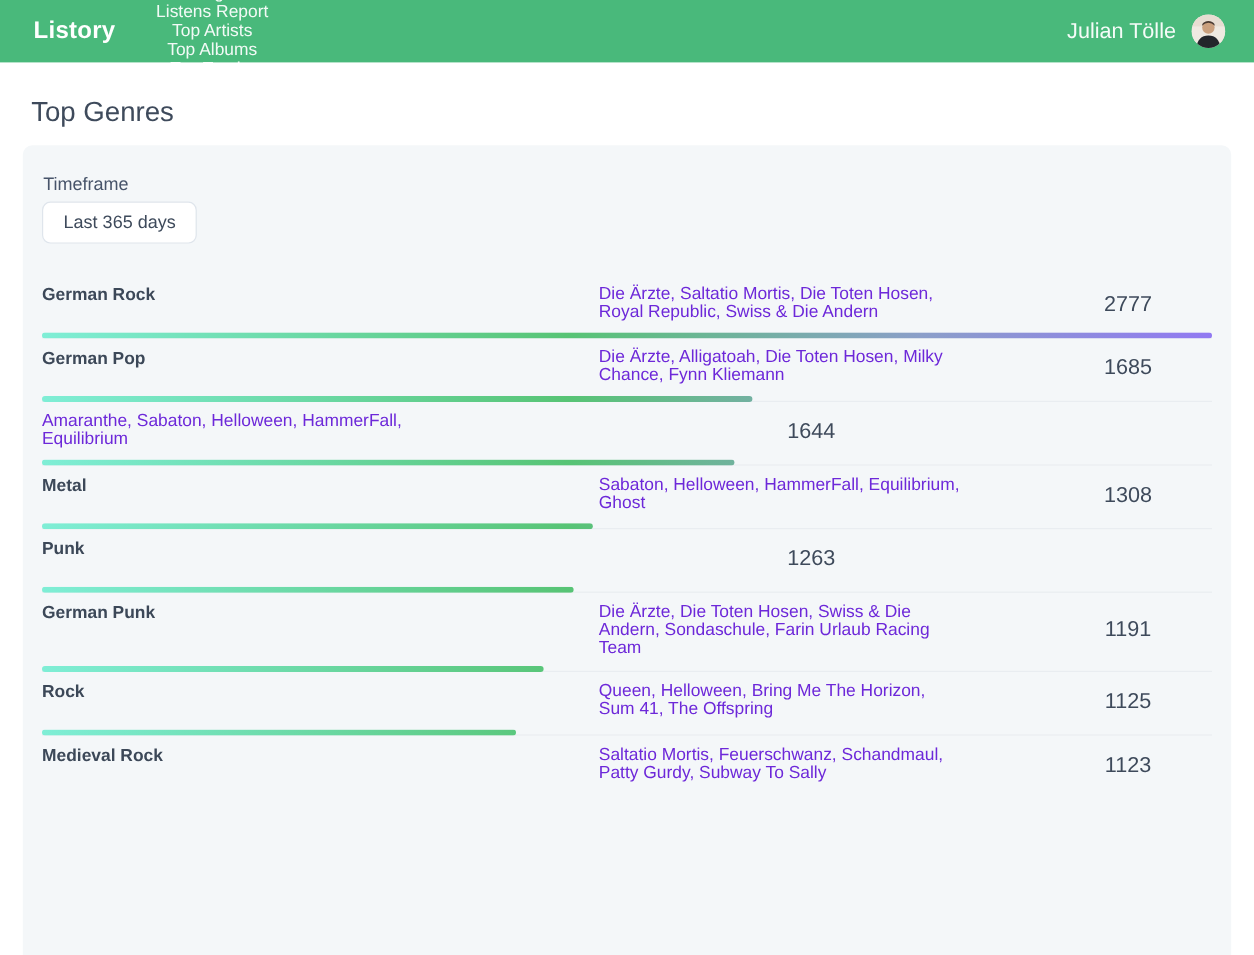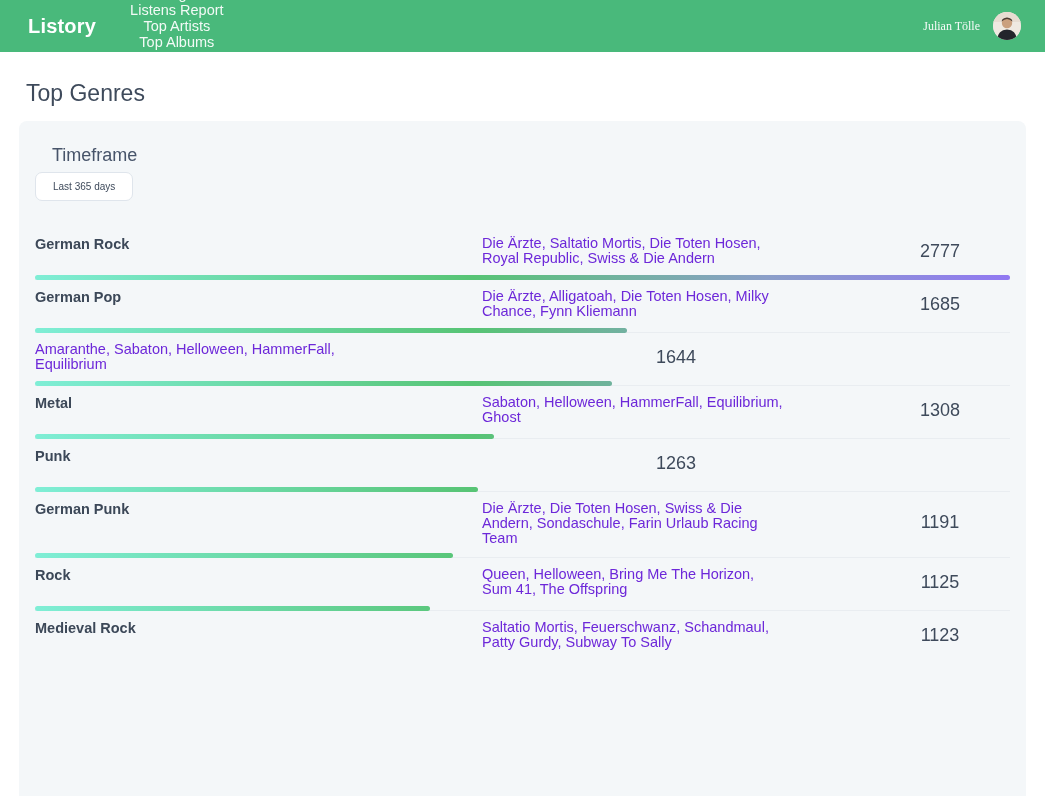--- a/index.html
+++ b/index.html
@@ -32,24 +32,23 @@
     font-size: 14.5px;
     margin-right: 29px;
     cursor: pointer;
     white-space: nowrap;
   }
   .nav-item.active { color: #ffffff; }
   .header-spacer { flex: 1; }
   .user-menu { display: flex; align-items: center; cursor: pointer; }
   .user-name {
     color: rgba(255,255,255,0.95);
-    font-size: 12px;
+    font-size: 18px;
     margin-right: 13px;
     white-space: nowrap;
-    font-family: Liberation Serif, serif;
   }
   .avatar {
     width: 28px; height: 28px;
     border-radius: 50%;
     overflow: hidden;
     background: #e9e2da;
     flex: 0 0 auto;
   }
   .avatar svg { display: block; }
 
@@ -63,46 +62,47 @@
   }
 
   .panel {
     background: #f4f7f9;
     border-radius: 8px;
     padding: 24px 16px 0 16px;
     min-height: 700px;
   }
 
   .timeframe-label {
-    font-size: 18px;
+    font-size: 15px;
     color: #47546a;
-    margin-left: 17px;
+    margin-left: 1px;
     margin-bottom: 6px;
   }
   .timeframe-select {
     display: inline-block;
     background: #ffffff;
     border: 1px solid #dfe5ec;
     border-radius: 7px;
     padding: 8px 17px;
-    font-size: 10px;
+    font-size: 15px;
     color: #3e4a5b;
     font-family: inherit;
     cursor: pointer;
   }
 
   
   .genre-list { margin-top: 26px; }
   .genre-row {
     position: relative;
     display: grid;
     grid-template-columns: 447px 1fr 140px;
     padding: 7px 0 11px 0;
     min-height: 53px;
     border-bottom: 1px solid #e9edf1;
+    gap: 17px;
   }
   .genre-row:last-child { border-bottom: none; }
   .genre-name {
     font-size: 14.5px;
     font-weight: 700;
     color: #3c4858;
     padding-top: 2px;
   }
   .genre-artists {
     font-size: 14.5px;

